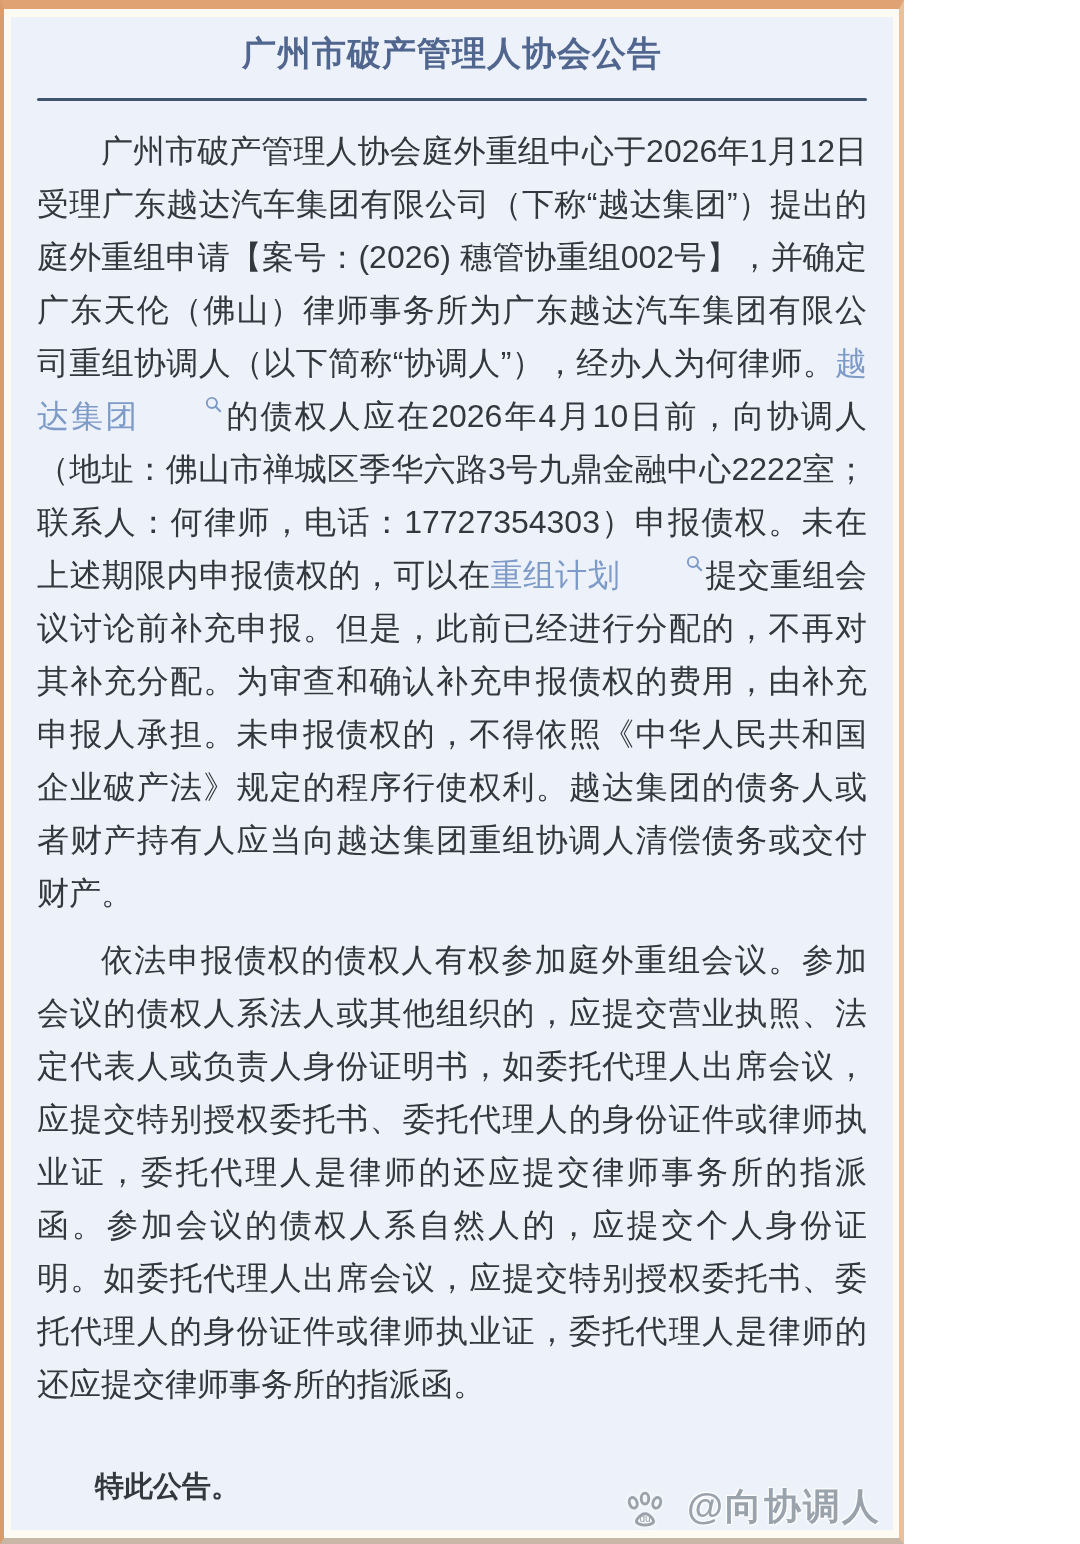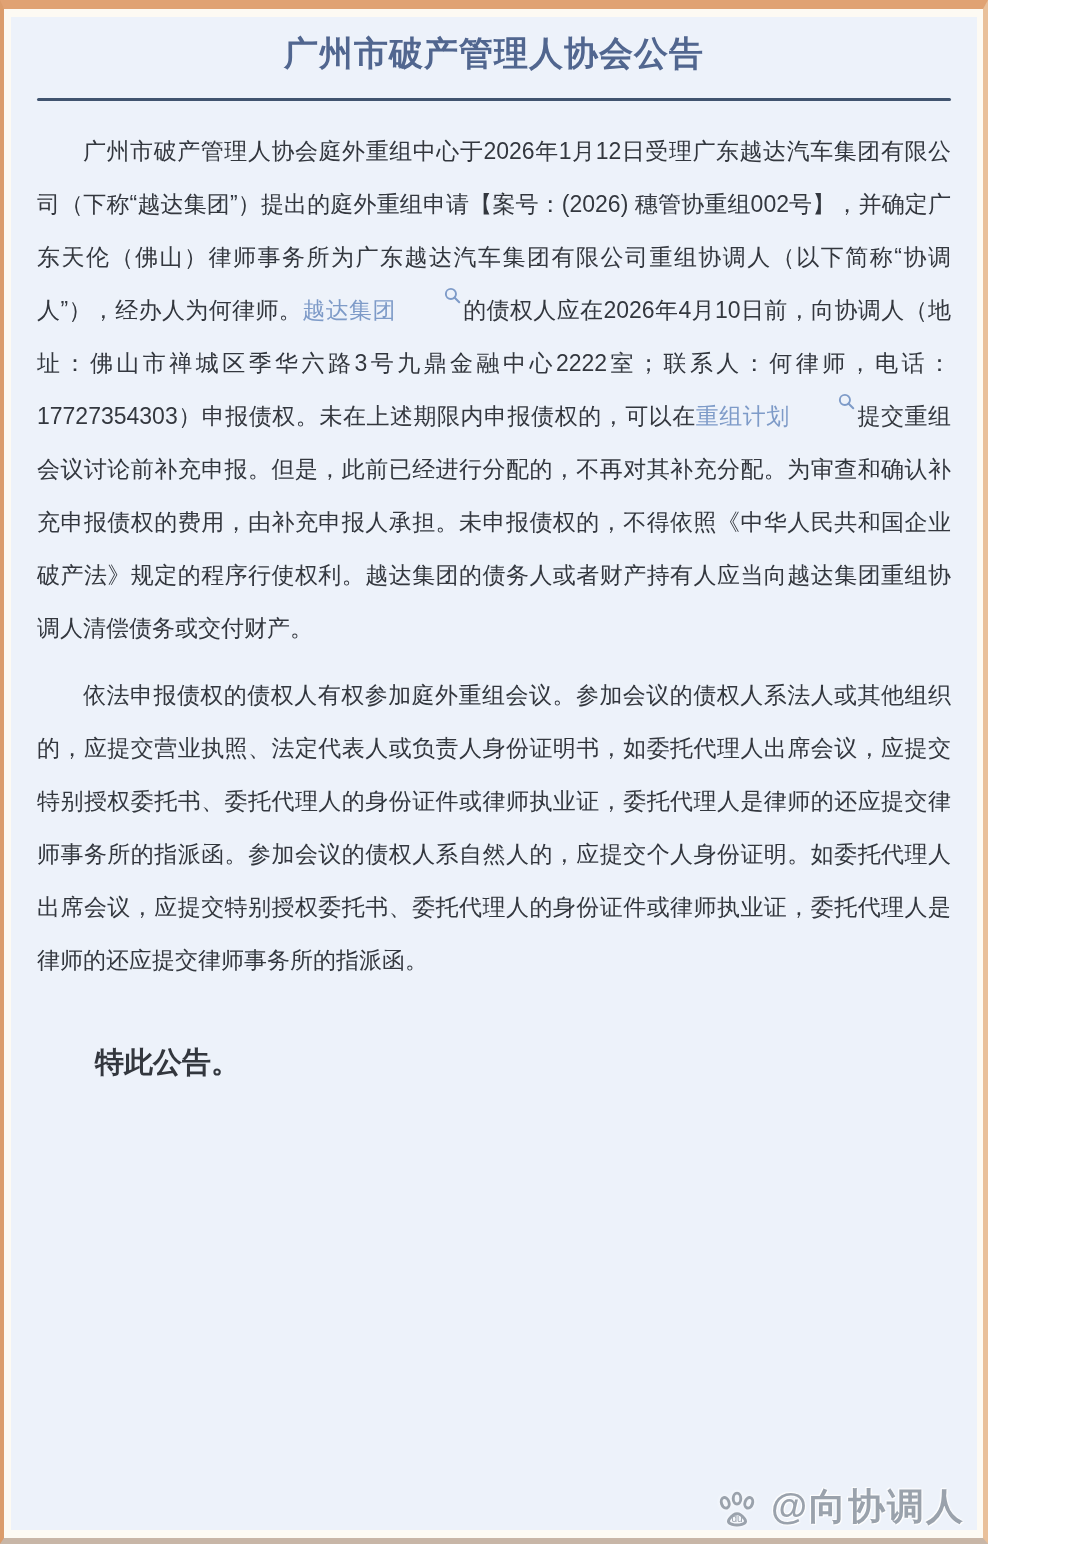--- a/index.html
+++ b/index.html
@@ -3,21 +3,21 @@
 <meta charset="utf-8">
 <style>
   html,body{margin:0;padding:0;}
   body{
     width:1080px;height:1544px;
     font-family:"Liberation Sans",sans-serif;
     background:#ffffff;
   }
   .page{
     position:relative;
-    width:988px;height:1544px;
+    width:904px;height:1544px;
     box-sizing:border-box;
     background:#fdfaf3;
     border-top:9px solid #e0a273;
     border-left:4px solid #db9c6b;
     border-right:5px solid #e9c09a;
     border-bottom:6px solid #c8b6a7;
     overflow:hidden;
   }
   .inner{
     position:absolute;
@@ -43,21 +43,21 @@
   }
   .doc-number{
     margin-top:16px;
     text-align:right;
     font-size:28px;
     color:#3a4251;
     font-weight:500;
   }
   .para{
     margin:0 0 14px 0;
-    font-size:23px;
+    font-size:32px;
     line-height:53px;
     color:#33373e;
     font-weight:500;
     text-align:justify;
     text-justify:inter-ideograph;
     text-indent:2em;
   }
   .para.first{margin-top:24px;}
   .entity-link{
     color:#7e9bc8;
@@ -77,21 +77,21 @@
     line-height:53px;
     color:#33373e;
     font-weight:700;
     text-indent:2em;
   }
   .watermark{
     position:absolute;
     right:18px;bottom:6px;
     display:flex;
     align-items:center;
-    gap:12px;
+    gap:20px;
     color:#8f97a1;
     opacity:0.92;
     pointer-events:none;
   }
   .wm-text{
     font-size:37px;
     font-weight:700;
     letter-spacing:2px;
     color:#949ca6;
     text-shadow:0 0 3px #ffffff,0 0 2px #ffffff,1px 1px 0 #ffffff,-1px -1px 0 #ffffff;

